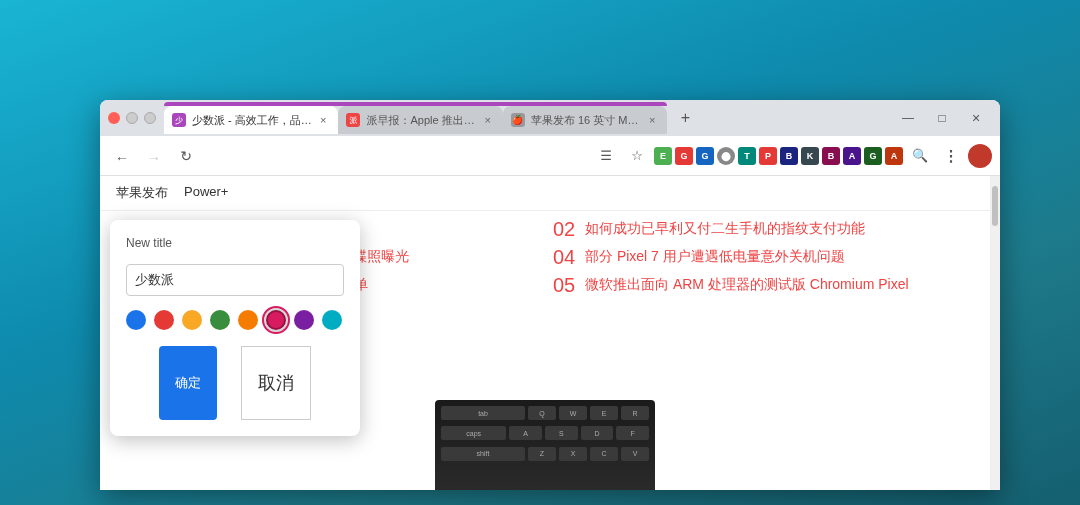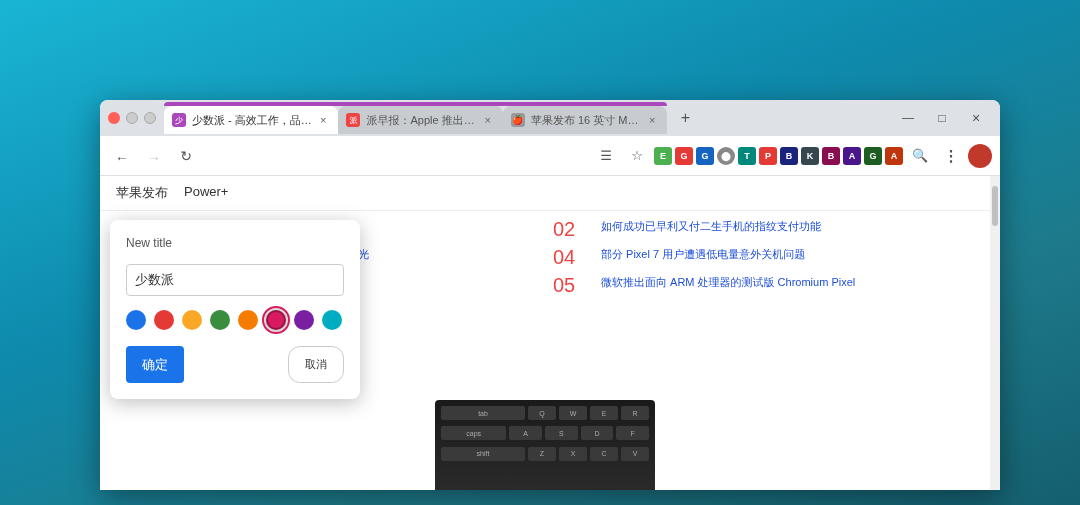--- a/index.html
+++ b/index.html
@@ -194,37 +194,37 @@
     
     .articles-grid {
       padding: 8px 16px;
       display: grid;
       grid-template-columns: 1fr 1fr;
       gap: 8px 16px;
     }
 
     .article-item {
       display: flex;
-      gap: 24px;
+      gap: 8px;
       font-size: 12px;
       color: #333;
     }
 
     .article-num {
       color: #e44;
       font-size: 20px;
       font-weight: 300;
       line-height: 1;
       min-width: 24px;
     }
 
     .article-text {
-      font-size: 11px;
+      font-size: 14px;
       line-height: 1.4;
-      color: #1d4ed8;
+      color: #ef4444;
     }
 
     
     .page-nav {
       display: flex;
       gap: 16px;
       padding: 6px 16px;
       background: #fff;
       font-size: 13px;
       color: #333;
@@ -287,41 +287,41 @@
       cursor: pointer;
       border: 2px solid transparent;
     }
     .color-swatch.selected {
       border: 2px solid rgba(0,0,0,0.3);
       box-shadow: 0 0 0 2px rgba(0,0,0,0.15);
     }
 
     .popup-buttons {
       display: flex;
-      justify-content: space-between;
+      justify-content: center;
       gap: 24px;
     }
 
     .btn-confirm {
       padding: 6px 16px;
       background: #1a73e8;
       color: white;
       border: none;
       border-radius: 4px;
       font-size: 13px;
       cursor: pointer;
     }
 
     .btn-cancel {
-      padding: 10px 16px;
+      padding: 24px 16px;
       background: #fff;
       color: #333;
       border: 1px solid #ccc;
-      border-radius: 12px;
-      font-size: 11px;
+      border-radius: 0;
+      font-size: 18px;
       cursor: pointer;
     }
 
     .keyboard-visual {
       background: linear-gradient(180deg, #1a1a1a 0%, #2a2a2a 100%);
       width: 100%;
       height: 100%;
       display: grid;
       grid-template-rows: repeat(4, 1fr);
       gap: 3px;

